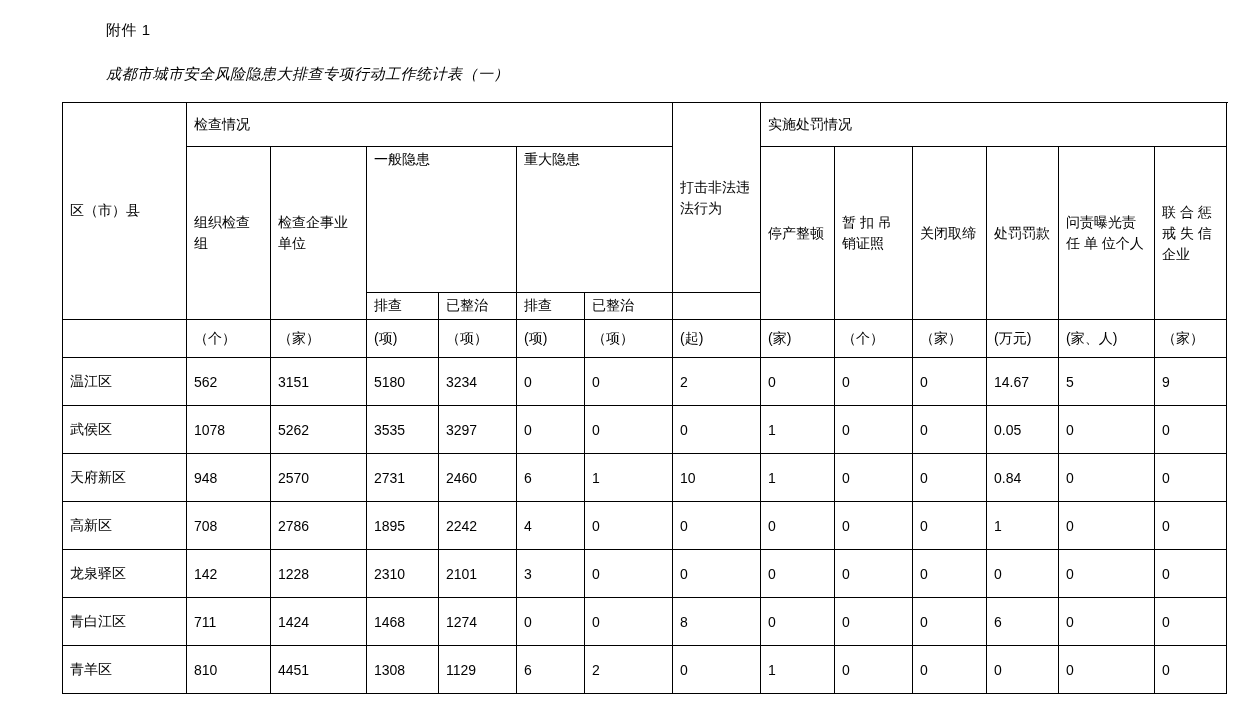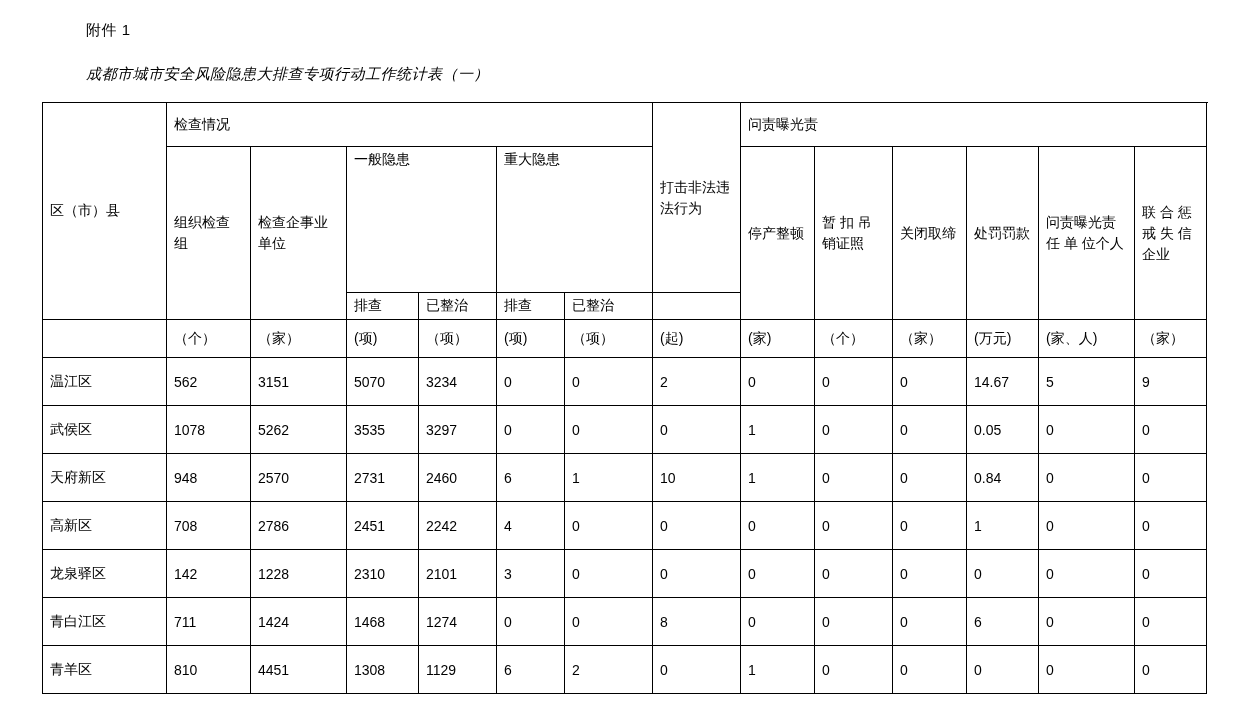--- a/index.html
+++ b/index.html
@@ -12,20 +12,21 @@
     height: 726px;
     font-family: "Liberation Sans", sans-serif;
     color: #000000;
     overflow: hidden;
   }
   .page {
     position: relative;
     width: 1240px;
     height: 632px;
     box-sizing: border-box;
+    padding-left: 20px;
   }
   .doc-head {
     padding-left: 86px;
     padding-top: 8px;
   }
   .doc-head p {
     margin: 0 0 0 0;
     font-size: 15px;
     line-height: 44px;
     letter-spacing: 0.5px;
@@ -113,21 +114,21 @@
         <col class="c12">
         <col class="c13">
     </colgroup>
     <tbody>
       <tr class="grp-head">
         <td rowspan="3" class="rowhead">区（市）县</td>
         <td colspan="6">检查情况</td>
         <td rowspan="2">
             <span class="writing-block">打击非法违法行为</span>
           </td>
-        <td colspan="7">问责曝光责</td>
+        <td colspan="7">实施处罚情况</td>
       </tr>
       <tr class="vert-head">
         <td rowspan="2">
             <span class="writing-block">组织检查组</span>
           </td>
         <td rowspan="2">
             <span class="writing-block">检查企事业单位</span>
           </td>
         <td colspan="2" style="vertical-align: top; margin-left: 23px;">一般隐患</td>
         <td colspan="2" style="vertical-align: top; margin-top: 15px;">重大隐患</td>
@@ -170,21 +171,21 @@
         <td>（家）</td>
         <td>(万元)</td>
         <td>(家、人)</td>
         <td>（家）</td>
       </tr>
 
       <tr class="data-row">
         <td class="rowhead">温江区</td>
         <td>562</td>
         <td>3151</td>
-        <td>5070</td>
+        <td>5180</td>
         <td>3234</td>
         <td>0</td>
         <td>0</td>
         <td>2</td>
         <td>0</td>
         <td>0</td>
         <td>0</td>
         <td>14.67</td>
         <td>5</td>
         <td>9</td>
@@ -218,21 +219,21 @@
         <td>0</td>
         <td>0</td>
         <td>0.84</td>
         <td>0</td>
         <td>0</td>
       </tr>
       <tr class="data-row">
         <td class="rowhead">高新区</td>
         <td>708</td>
         <td>2786</td>
-        <td>2451</td>
+        <td>1895</td>
         <td>2242</td>
         <td>4</td>
         <td>0</td>
         <td>0</td>
         <td>0</td>
         <td>0</td>
         <td>0</td>
         <td>1</td>
         <td>0</td>
         <td>0</td>

